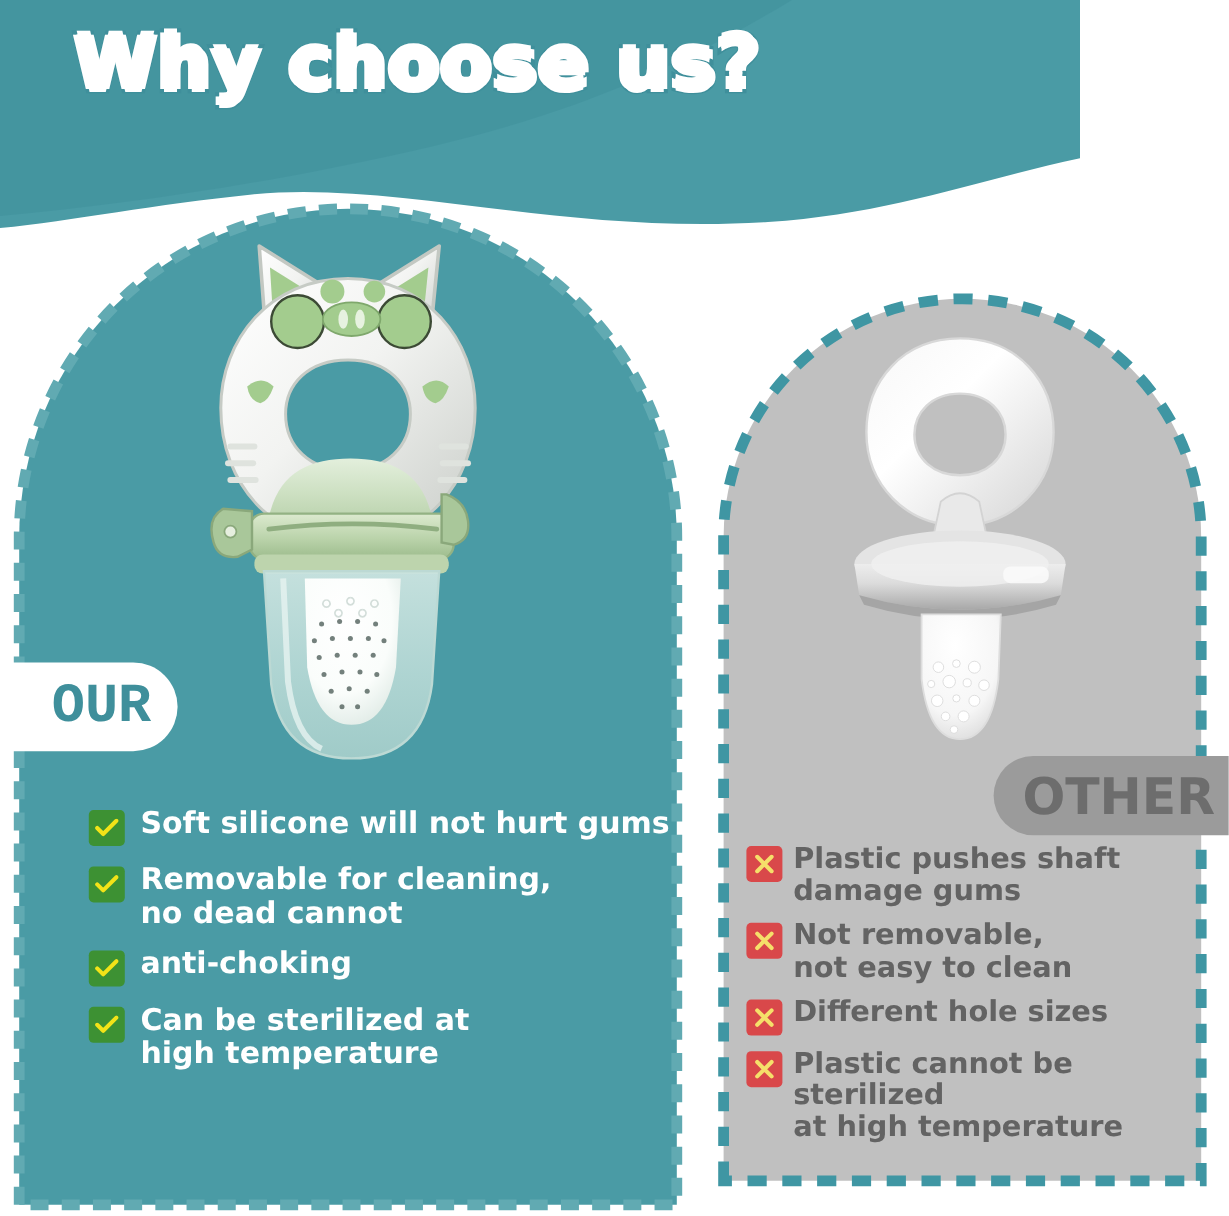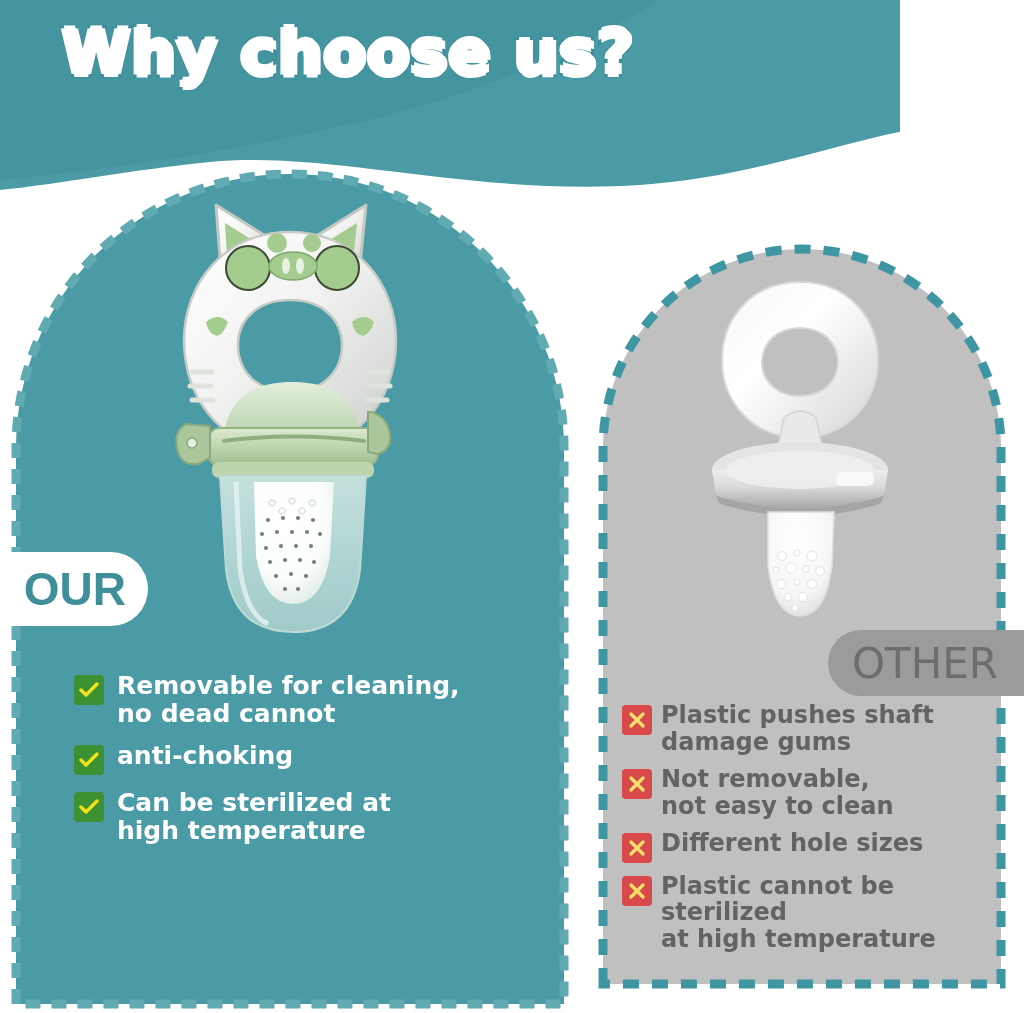--- a/index.html
+++ b/index.html
@@ -44,32 +44,32 @@
   .badge-our{
     position:absolute;left:-36px;top:552px;
     width:184px;height:74px;
     background:#ffffff;border-radius:40px;
     display:flex;align-items:center;justify-content:flex-end;
     padding-right:22px;box-sizing:border-box;
     z-index:8;
   }
   .badge-our span{
     color:#3f8f9b;font-size:46px;font-weight:700;
-    font-family:Liberation Sans, sans-serif;letter-spacing:0px;
+    font-family:Liberation Mono, monospace;letter-spacing:0px;
   }
   .badge-other{
     position:absolute;left:828px;top:630px;
     width:230px;height:66px;
     background:#9b9b9b;border-radius:34px;
     display:flex;align-items:center;justify-content:flex-start;
     padding-left:24px;box-sizing:border-box;
     z-index:8;
   }
   .badge-other span{
-    color:#6d6d6d;font-size:42px;font-weight:400;
+    color:#6d6d6d;font-size:42px;font-weight:700;
     font-family:"DejaVu Sans", sans-serif;
   }
 
   
   .list-left{position:absolute;left:74px;top:672px;width:500px;z-index:6;}
   .list-right{position:absolute;left:622px;top:702px;width:400px;z-index:6;}
 
   .feat{display:flex;align-items:flex-start;margin-bottom:14px;}
   .list-right .feat{margin-bottom:10px;}
 
@@ -298,51 +298,61 @@
   <div class="badge-our">
     <span>OUR</span>
   </div>
 
   <div class="badge-other">
     <span>OTHER</span>
   </div>
 
   <div class="list-left">
 
-
     <div class="feat">
       <span class="mark ok">
         <svg width="20" height="16" viewBox="0 0 20 16">
             <path d="M2 8 L7 13 L18 2" fill="none" stroke="#f2e318" stroke-width="3.4" stroke-linecap="round" stroke-linejoin="round"></path>
           </svg>
       </span>
       <span class="feat-text">
-        <span>Removable for cleaning,</span>
-        <span class="l2">no dead cannot</span>
+        <span>Soft silicone will not hurt gums</span>
       </span>
     </div>
 
     <div class="feat">
       <span class="mark ok">
         <svg width="20" height="16" viewBox="0 0 20 16">
             <path d="M2 8 L7 13 L18 2" fill="none" stroke="#f2e318" stroke-width="3.4" stroke-linecap="round" stroke-linejoin="round"></path>
           </svg>
       </span>
       <span class="feat-text">
-        <span class="l2">anti-choking</span>
+        <span>Removable for cleaning,</span>
+        <span class="l2">no dead cannot</span>
       </span>
     </div>
 
     <div class="feat">
       <span class="mark ok">
         <svg width="20" height="16" viewBox="0 0 20 16">
             <path d="M2 8 L7 13 L18 2" fill="none" stroke="#f2e318" stroke-width="3.4" stroke-linecap="round" stroke-linejoin="round"></path>
           </svg>
       </span>
       <span class="feat-text">
+        <span class="l2">anti-choking</span>
+      </span>
+    </div>
+
+    <div class="feat">
+      <span class="mark ok">
+        <svg width="20" height="16" viewBox="0 0 20 16">
+            <path d="M2 8 L7 13 L18 2" fill="none" stroke="#f2e318" stroke-width="3.4" stroke-linecap="round" stroke-linejoin="round"></path>
+          </svg>
+      </span>
+      <span class="feat-text">
         <span>Can be sterilized at</span>
         <span class="l2">high temperature</span>
       </span>
     </div>
   </div>
 
   <div class="list-right">
 
     <div class="feat">
       <span class="mark no">

